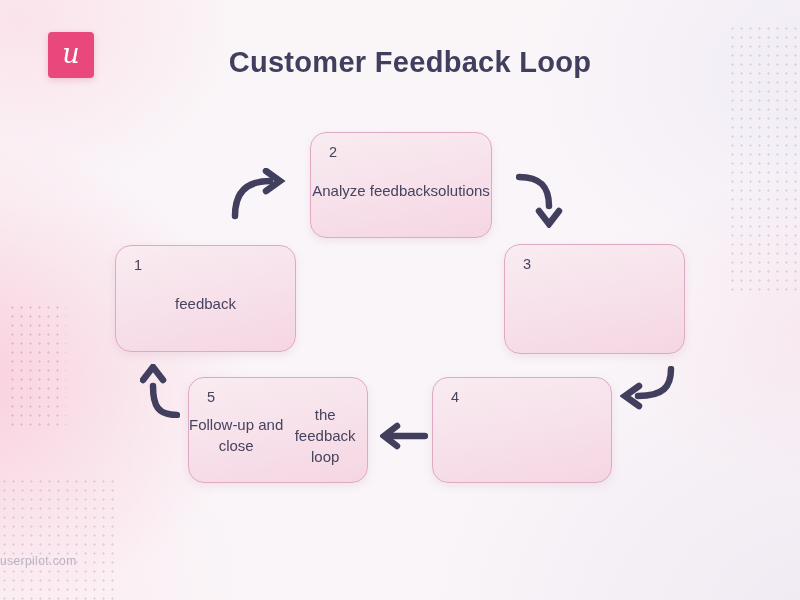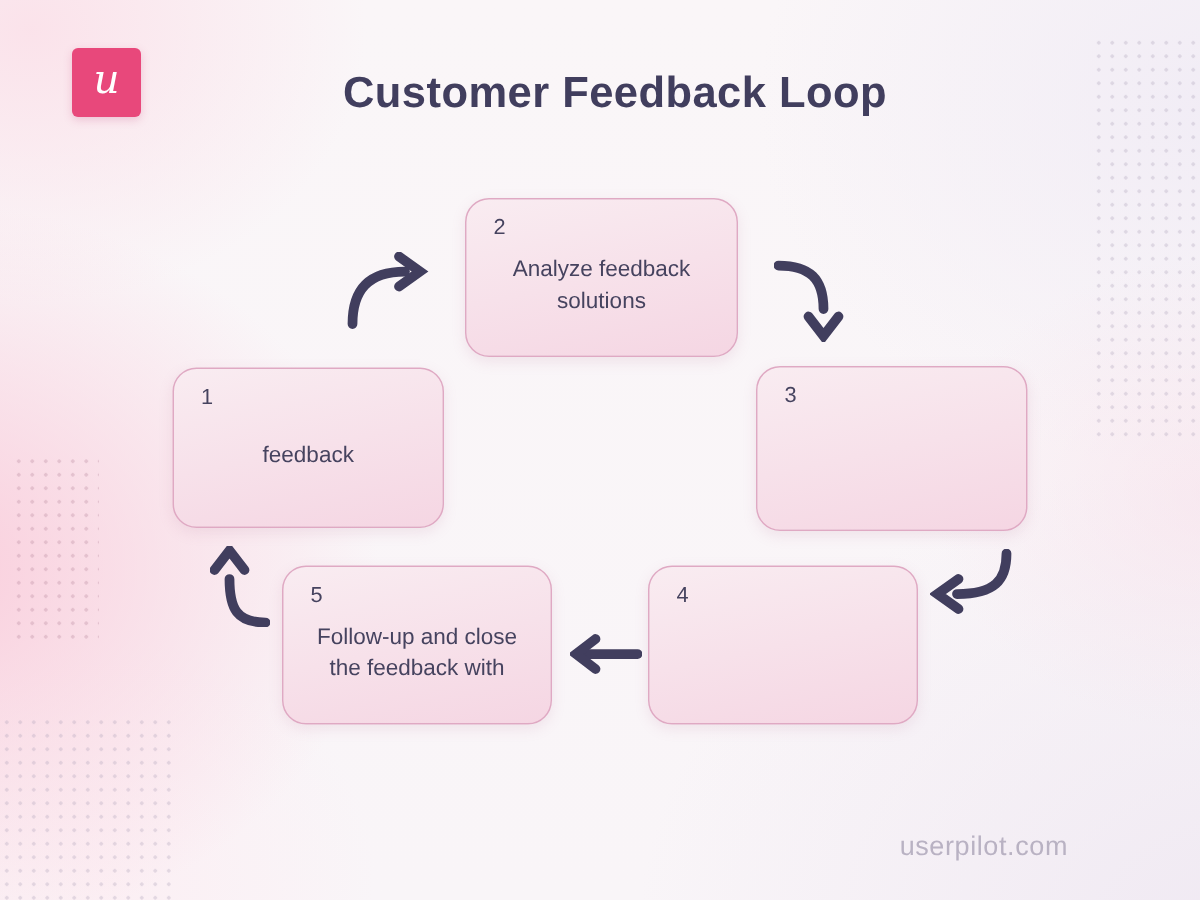--- a/index.html
+++ b/index.html
@@ -62,21 +62,21 @@
     position:absolute;border:1.5px solid var(--box-border);border-radius:16px;
     background:linear-gradient(168deg, var(--box-fill-top) 0%, var(--box-fill-bottom) 100%);
     box-shadow:0 3px 9px rgba(190,130,160,0.16);
   }
   .step .num{
     position:absolute;left:18px;top:11px;
     font-size:14.5px;color:var(--box-text);
   }
   .step .lines{
     position:absolute;left:0;right:0;top:0;bottom:0;
-    display:flex;flex-direction:column;align-items:center;justify-content:center;
+    display:flex;flex-direction:row;align-items:center;justify-content:center;
     padding-top:10px;
   }
   .step .lines span{
     display:block;text-align:center;
     font-size:15px;line-height:21px;color:var(--box-text);
   }
   .step-1{left:115px;top:245px;width:181px;height:107px;}
   .step-2{left:310px;top:132px;width:182px;height:106px;}
   .step-3{left:504px;top:244px;width:181px;height:110px;}
   .step-4{left:432px;top:377px;width:180px;height:106px;}
@@ -89,22 +89,22 @@
   .arrow .shaft{stroke-linecap:round;}
   .arrow .head{stroke-linecap:round;stroke-linejoin:miter;}
   .arrow-1-2{left:230px;top:168px;width:56px;height:52px;}
   .arrow-2-3{left:516px;top:172px;width:50px;height:56px;}
   .arrow-3-4{left:620px;top:366px;width:56px;height:50px;}
   .arrow-4-5{left:380px;top:422px;width:48px;height:28px;}
   .arrow-5-1{left:140px;top:364px;width:40px;height:54px;}
 
   
   .footer{
-    position:absolute;left:0;top:554px;width:712px;text-align:right;
-    font-size:18px;color:var(--footer-text);letter-spacing:0.4px;
+    position:absolute;left:0;top:554px;width:712px;text-align:left;
+    font-size:12px;color:var(--footer-text);letter-spacing:0.4px;
   }
 </style>
 </head>
 <body>
 
 <div class="canvas">
 
   <div class="dots dots-top-right"></div>
   <div class="dots dots-left"></div>
   <div class="dots dots-bottom-left"></div>
@@ -139,21 +139,21 @@
   <div class="step step-4">
     <span class="num">4</span>
     <div class="lines">
     </div>
   </div>
 
   <div class="step step-5">
     <span class="num">5</span>
     <div class="lines">
       <span>Follow-up and close</span>
-      <span>the feedback with</span>
+      <span>the feedback loop</span>
     </div>
   </div>
 
   <div class="arrow arrow-1-2">
     <svg viewBox="0 0 56 52" aria-hidden="true">
       <path class="shaft" d="M5 48 C5 26 15 13 40 13"></path>
       <path class="head" d="M36 3 L50 13 L36 23"></path>
     </svg>
   </div>
   <div class="arrow arrow-2-3">

